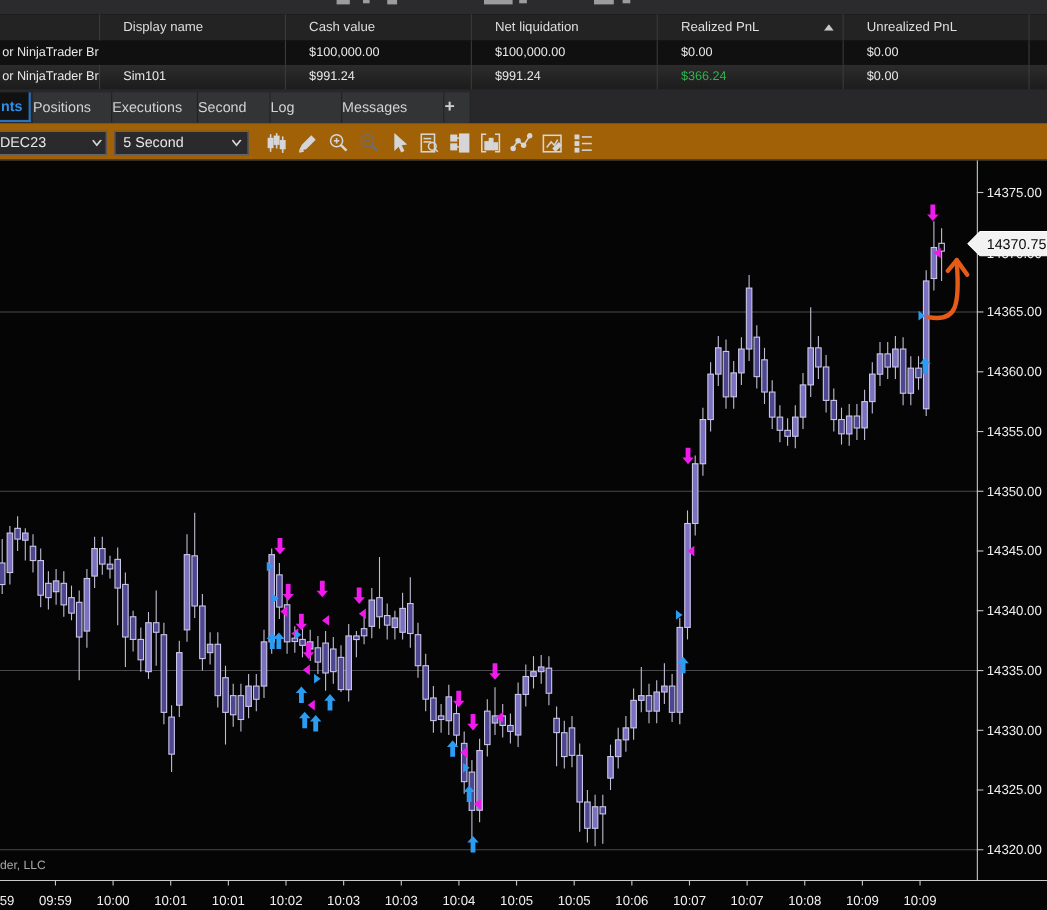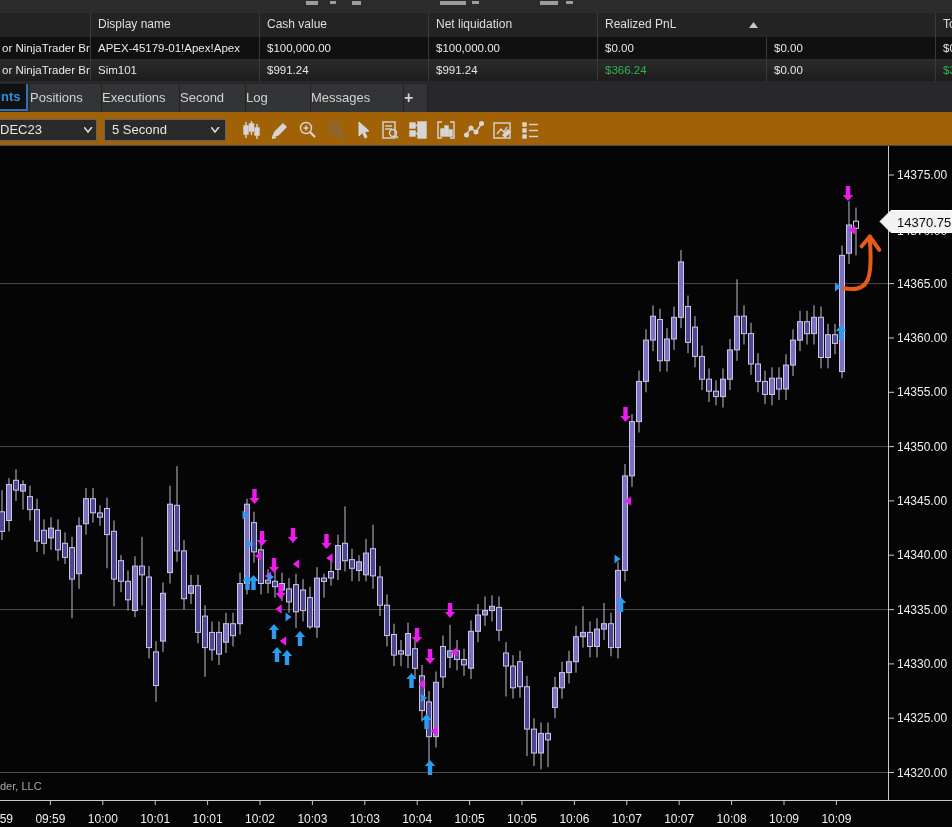--- a/index.html
+++ b/index.html
@@ -4,21 +4,21 @@
 *{margin:0;padding:0;box-sizing:border-box}
 body{width:952px;height:827px;overflow:hidden;background:#050505;
  font-family:"Liberation Sans",sans-serif;position:relative}
 .abs{position:absolute}
 
 #strip{left:0;top:0;width:952px;height:13px;background:#2b2b2d}
 
 #hdr{left:0;top:13px;width:952px;height:24px;background:#232324;color:#dedede;font-size:12px}
 #row1{left:0;top:37px;width:952px;height:22px;background:#101010;color:#e8e8e8;font-size:11.5px}
 #row2{left:0;top:59px;width:952px;height:22px;background:linear-gradient(#2c2c2c,#1c1c1c);color:#e8e8e8;font-size:11.5px}
-.cell{position:absolute;top:0;height:100%;line-height:23px;padding-left:7px;border-left:1px solid #3a3a3a;white-space:nowrap;overflow:hidden}
+.cell{position:absolute;top:0;height:100%;line-height:23px;padding-left:21px;border-left:1px solid #3a3a3a;white-space:nowrap;overflow:hidden}
 .c0{left:0;width:90px;border-left:none}
 .c1{left:90px;width:169px}
 .c2{left:259px;width:169px}
 .c3{left:428px;width:169px}
 .c4{left:597px;width:169px}
 .c5{left:766px;width:169px}
 .c6{left:935px;width:17px}
 .green{color:#2fb54d}
 
 #tabs{left:0;top:81px;width:952px;height:31px;background:#28282a}
@@ -45,25 +45,25 @@
       </g>
     </svg></div>
 <div class="abs" id="hdr">
  <div class="cell c0"></div>
  <div class="cell c1">Display name</div>
  <div class="cell c2">Cash value</div>
  <div class="cell c4">Realized PnL<svg width="9" height="6" style="position:absolute;right:8px;top:9px">
         <path d="M4.5 0 L9 6 L0 6 Z" fill="#c8c8c8"></path>
       </svg></div>
  <div class="cell c3">Net liquidation</div>
+ <div class="cell c5">Unrealized PnL</div>
  <div class="cell c6">To</div>
 </div>
 <div class="abs" id="row1">
  <div class="cell c0" style="padding-left:2px">or NinjaTrader Br</div>
- <div class="cell c1">APEX-45179-01!Apex!Apex</div>
  <div class="cell c2">$100,000.00</div>
  <div class="cell c3">$100,000.00</div>
  <div class="cell c4">$0.00</div>
  <div class="cell c5">$0.00</div>
  <div class="cell c6">$0</div>
 </div>
 <div class="abs" id="row2">
  <div class="cell c0" style="padding-left:2px">or NinjaTrader Br</div>
  <div class="cell c1">Sim101</div>
  <div class="cell c2">$991.24</div>

